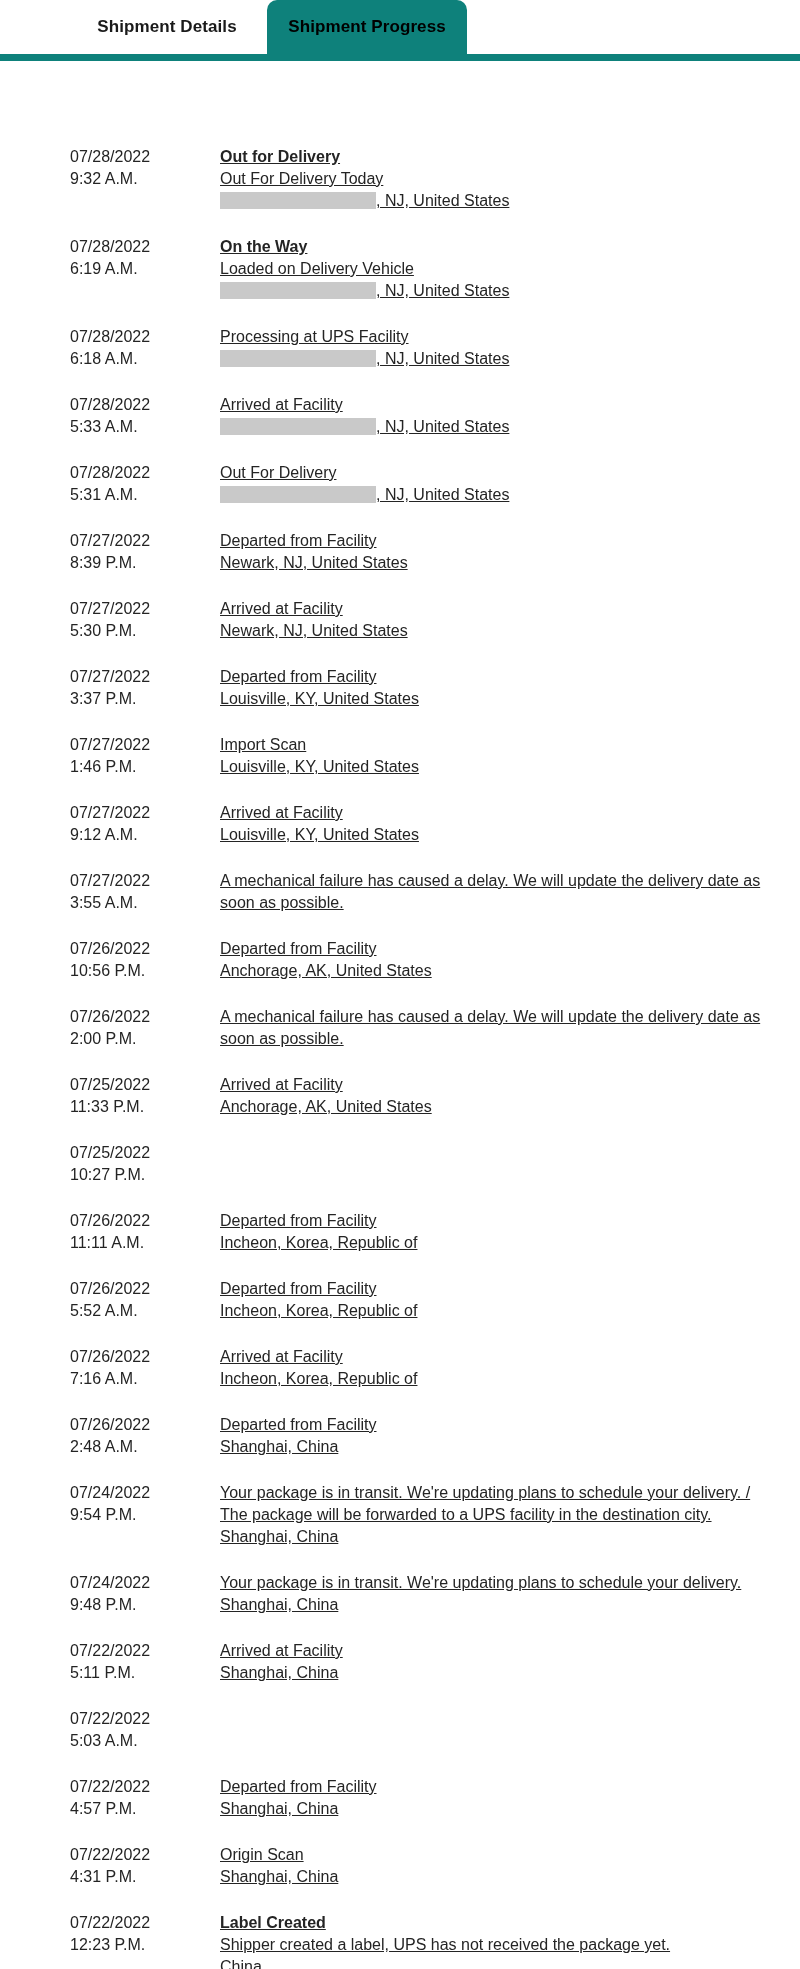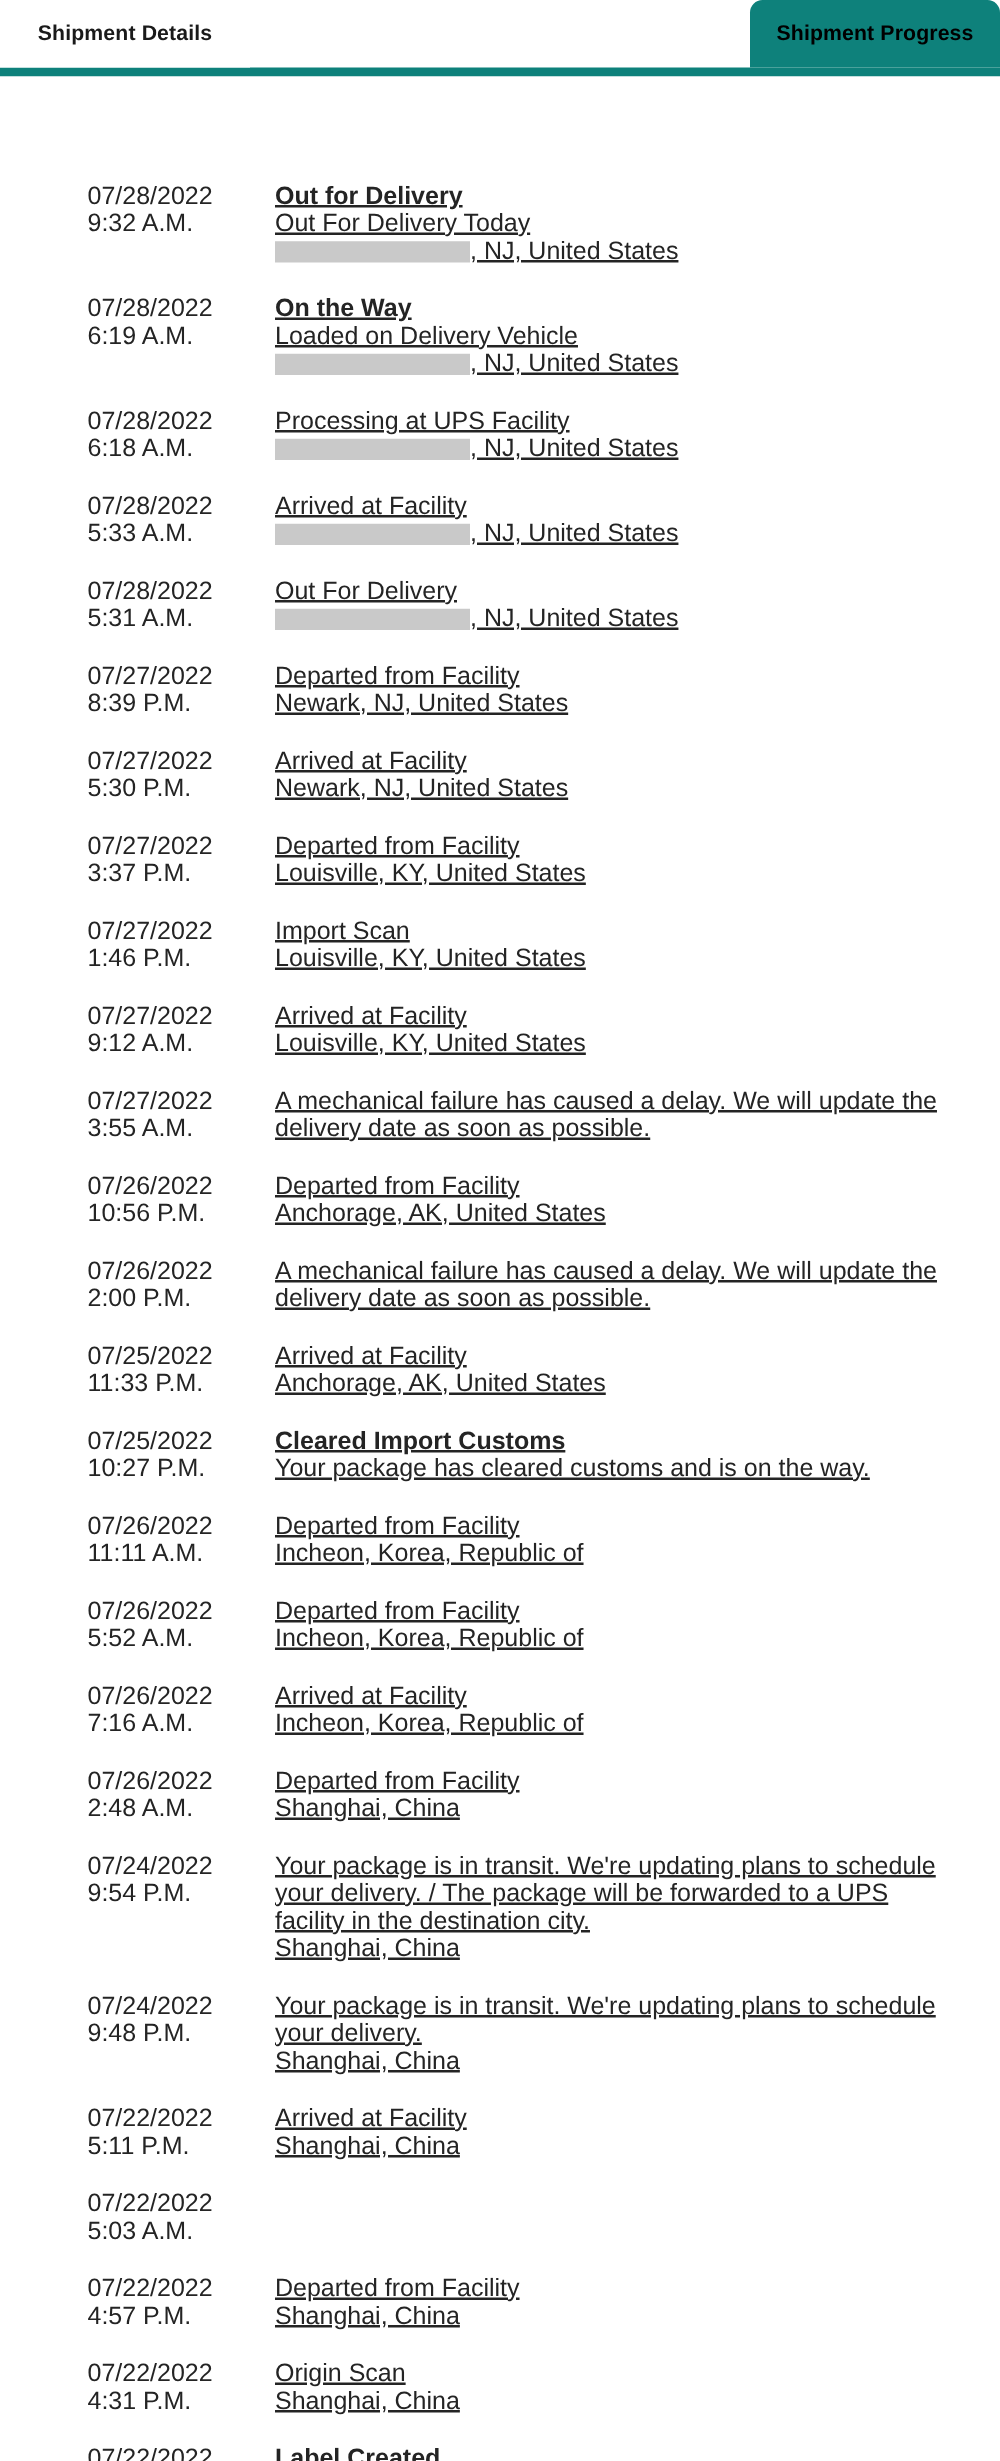--- a/index.html
+++ b/index.html
@@ -9,23 +9,23 @@
   }
   body {
     width: 800px;
     min-height: 1969px;
     font-family: "Liberation Sans", sans-serif;
     color: #242424;
     position: relative;
   }
   .tabbar {
     display: flex;
+    padding-left: 67px;
     height: 54px;
     background: #ffffff;
-    justify-content: space-between;
   }
   .tab {
     width: 200px;
     display: flex;
     align-items: center;
     justify-content: center;
     font-weight: bold;
     font-size: 17px;
     letter-spacing: 0.1px;
     color: #1a1a1a;
@@ -42,21 +42,21 @@
     background: var(--accent);
     width: 100%;
   }
   .events {
     padding: 85px 25px 40px 70px;
   }
   .event {
     display: flex;
     align-items: flex-start;
     margin-bottom: 24px;
-    font-size: 20px;
+    font-size: 16px;
     line-height: 22px;
   }
   .col-date {
     width: 150px;
     flex-shrink: 0;
   }
   .col-detail {
     max-width: 545px;
     text-decoration: underline;
   }
@@ -233,24 +233,20 @@
         <div class="line">Arrived at Facility</div>
         <div class="line">Anchorage, AK, United States</div>
       </div>
   </div>
 
   <div class="event">
     <div class="col-date">
       <div class="date">07/25/2022</div>
       <div class="time">10:27 P.M.</div>
     </div>
-    <div class="col-detail">
-        <div class="line bold">Cleared Import Customs</div>
-        <div class="line">Your package has cleared customs and is on the way.</div>
-      </div>
   </div>
 
   <div class="event">
     <div class="col-date">
       <div class="date">07/26/2022</div>
       <div class="time">11:11 A.M.</div>
     </div>
     <div class="col-detail">
         <div class="line">Departed from Facility</div>
         <div class="line">Incheon, Korea, Republic of</div>

